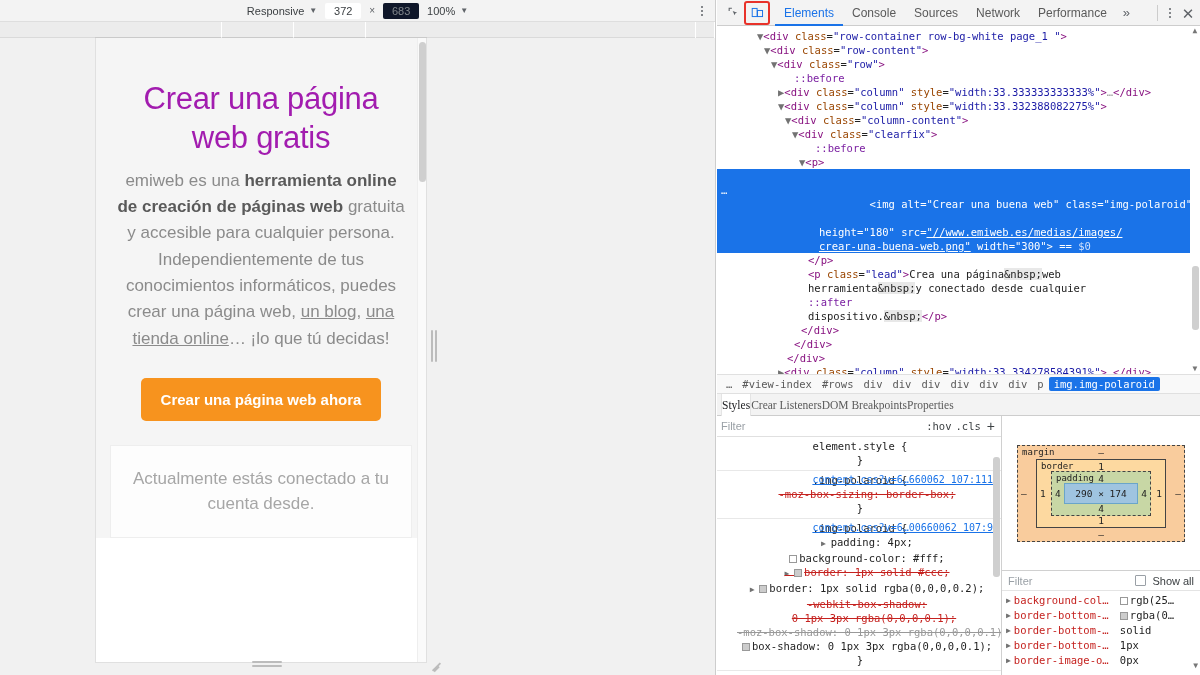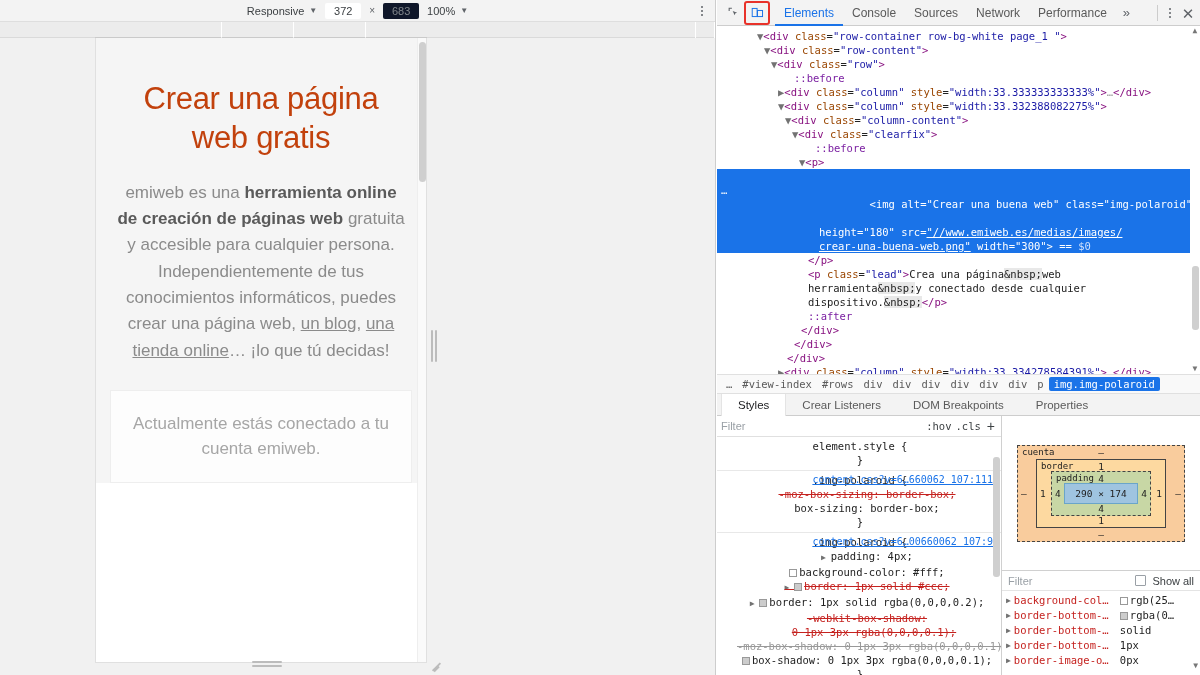--- a/index.html
+++ b/index.html
@@ -61,22 +61,22 @@
   .logo .w { color: #ffffff; }
   .burger {
     width: 40px; height: 40px; background: #3a3a3a; border-radius: 4px;
     display: flex; flex-direction: column; justify-content: center;
     align-items: center; gap: 4px; cursor: pointer;
   }
   .burger i { display: block; width: 24px; height: 4px; background: #fff; border-radius: 1px; }
 
   .site-body { background: #f5f5f5; padding: 22px 18px 0; text-align: center; }
   .hero-title {
-    font-size: 31px; line-height: 1.25; color: #c2410c; font-weight: normal;
-    margin: 20px 0 22px; letter-spacing: -.3px;
+    font-size: 31px; line-height: 1.25; color: #a21caf; font-weight: normal;
+    margin: 20px 0 10px; letter-spacing: -.3px;
   }
   .hero-lead {
     font-size: 17px; line-height: 1.55; color: #8b8b8b; margin: 0 0 26px;
   }
   .hero-lead b { color: #5a5a5a; font-weight: bold; }
   .hero-lead a { color: #8b8b8b; text-decoration: underline; }
   .cta-btn {
     display: inline-block; background: #f7931e; color: #fff; font-weight: bold;
     font-size: 15px; padding: 13px 20px; border-radius: 5px; border: none;
     cursor: pointer; font-family: inherit; margin-bottom: 24px;
@@ -188,22 +188,22 @@
   .crumb { padding: 1px 5px; white-space: nowrap; cursor: pointer; }
   .crumb.sel { background: #1a73e8; color: #fff; border-radius: 2px; }
 
   
   .styles-pane { flex: 1; display: flex; flex-direction: column; min-height: 0; }
   .styles-tabbar {
     height: 22px; background: #f3f3f3; border-bottom: 1px solid #cdcdcd;
     display: flex; align-items: center; padding-left: 4px;
   }
   .stab {
-    padding: 0 16px; height: 22px; line-height: 22px; font-size: 11.5px;
-    color: #5a5a5a; cursor: pointer; white-space: nowrap;
+    padding: 0 0; height: 22px; line-height: 22px; font-size: 11.5px;
+    color: #5a5a5a; cursor: pointer; white-space: nowrap; font-family: Liberation Serif, serif;
   }
   .stab.active { color: #202124; background: #fff; box-shadow: inset 0 -1px 0 #fff; border-right:1px solid #e4e4e4; border-left:1px solid #e4e4e4;}
 
   .styles-body { flex: 1; display: flex; min-height: 0; }
   .styles-left { width: 285px; border-right: 1px solid #d0d0d0; display: flex; flex-direction: column; min-width: 0; }
   .filter-bar {
     height: 21px; border-bottom: 1px solid #e0e0e0; display: flex; align-items: center;
     padding: 0 4px; font-size: 11px; color: #9aa0a6; gap: 4px;
   }
   .filter-bar .fgrow { flex: 1; }
@@ -299,21 +299,22 @@
       <div class="seg" style="left:696px;width:19px"></div>
     </div>
 
     <div class="viewport-wrap">
       <div class="viewport">
 
 
         <div class="site-body">
           <h1 class="hero-title">Crear una página web gratis</h1>
           <p class="hero-lead"><span>emiweb es una </span><b>herramienta online de creación de páginas web</b><span> gratuita y accesible para cualquier persona. Independientemente de tus conocimientos informáticos, puedes crear una página web, </span><a href="#">un blog</a><span>, </span><a href="#">una tienda online</a><span>… ¡lo que tú decidas!</span></p>
-          <div class="notice">Actualmente estás conectado a tu cuenta emiweb.</div>
+          <button class="cta-btn">Crear una página web ahora</button>
+          <div class="notice">Actualmente estás conectado a tu cuenta desde.</div>
         </div>
 
         <div class="vp-scroll-v">
             <div class="thumb"></div>
           </div>
       </div>
     </div>
 
     <div class="vp-handle-r">
         <i></i>
@@ -381,22 +382,22 @@
         <span class="sel-ellipsis">…</span>
         <span style="padding-left:96px" id="sel-l1"><span class="punct">&lt;</span><span class="tag">img</span> <span class="attr">alt</span>=<span class="val">"Crear una buena web"</span> <span class="attr">class</span>=<span class="val">"img-polaroid"</span></span>
       </div>
       <div class="dl sel"><span style="padding-left:96px" id="sel-l2"><span class="attr">height</span>=<span class="val">"180"</span> <span class="attr">src</span>=<span class="val ulink">"//www.emiweb.es/medias/images/</span></span></div>
       <div class="dl sel"><span style="padding-left:96px" id="sel-l3"><span class="val ulink">crear-una-buena-web.png"</span> <span class="attr">width</span>=<span class="val">"300"</span><span class="punct">&gt;</span> == <span class="dollar">$0</span></span></div>
 
       <div id="dom-after">
           <div class="dl" style="padding-left:91px"><span class="punct">&lt;/</span><span class="tag">p</span><span class="punct">&gt;</span></div>
           <div class="dl" style="padding-left:91px"><span class="punct">&lt;</span><span class="tag">p</span> <span class="attr">class</span>=<span class="val">"lead"</span><span class="punct">&gt;</span><span class="txt">Crea una página</span><span class="nbsp">&amp;nbsp;</span><span class="txt">web</span></div>
           <div class="dl" style="padding-left:91px"><span class="txt">herramienta</span><span class="nbsp">&amp;nbsp;</span><span class="txt">y conectado desde cualquier</span></div>
+          <div class="dl" style="padding-left:91px"><span class="pseudo">::after</span></div>
           <div class="dl" style="padding-left:91px"><span class="txt">dispositivo.</span><span class="nbsp">&amp;nbsp;</span><span class="punct">&lt;/</span><span class="tag">p</span><span class="punct">&gt;</span></div>
-          <div class="dl" style="padding-left:91px"><span class="pseudo">::after</span></div>
           <div class="dl" style="padding-left:84px"><span class="punct">&lt;/</span><span class="tag">div</span><span class="punct">&gt;</span></div>
           <div class="dl" style="padding-left:77px"><span class="punct">&lt;/</span><span class="tag">div</span><span class="punct">&gt;</span></div>
           <div class="dl" style="padding-left:70px"><span class="punct">&lt;/</span><span class="tag">div</span><span class="punct">&gt;</span></div>
           <div class="dl" style="padding-left:70px"><span class="arrow" style="margin-left:-9px">▶</span><span class="punct">&lt;</span><span class="tag">div</span> <span class="attr">class</span>=<span class="val">"column"</span> <span class="attr">style</span>=<span class="val">"width:33.334278584391%"</span><span class="punct">&gt;</span><span class="ellip">…</span><span class="punct">&lt;/</span><span class="tag">div</span><span class="punct">&gt;</span></div>
         </div>
 
       <div class="tree-scroll">
         <div class="arrow-up">▲</div>
         <div class="thumb"></div>
         <div class="arrow-dn">▼</div>
@@ -429,32 +430,32 @@
 
         <div class="styles-left">
           <div class="filter-bar">
             <span class="fgrow">Filter</span>
             <span class="hov">:hov</span>
             <span class="cls">.cls</span>
             <span class="plus">+</span>
           </div>
           <div class="css-rules" id="css-rules">
               <div class="rule"><span class="sel-name">element.style {</span><div>}</div></div>
-              <div class="rule"><span class="sel-name">.img-polaroid {</span><span class="src-link">content.css?v=6…660062 107:111</span><div class="prop strike">-moz-box-sizing: border-box;</div><div class="prop">box-sizing: border-box;</div><div>}</div></div>
+              <div class="rule"><span class="sel-name">.img-polaroid {</span><span class="src-link">content.css?v=6…660062 107:111</span><div class="prop strike">-moz-box-sizing: border-box;</div><div>}</div></div>
               <div class="rule"><span class="sel-name">.img-polaroid {</span><span class="src-link">content.css?v=6…00660062 107:9</span><div class="prop"><span class="expander">▶ </span>padding: 4px;</div><div class="prop"><span class="swatch" style="background:#ffffff"></span>background-color: #fff;</div><div class="prop strike"><span class="expander">▶ </span><span class="swatch" style="background:#cccccc"></span>border: 1px solid #ccc;</div><div class="prop"><span class="expander">▶ </span><span class="swatch" style="background:#cccccc"></span>border: 1px solid rgba(0,0,0,0.2);</div><div class="prop strike">-webkit-box-shadow:</div><div class="prop strike"><span style="padding-left:14px"></span>0 1px 3px rgba(0,0,0,0.1);</div><div class="prop dim-strike">-moz-box-shadow: 0 1px 3px rgba(0,0,0,0.1);</div><div class="prop"><span class="swatch" style="background:#cccccc"></span>box-shadow: 0 1px 3px rgba(0,0,0,0.1);</div><div>}</div></div>
             <div class="rules-scroll">
                 <div class="thumb"></div>
               </div>
           </div>
         </div>
 
         <div class="styles-right">
           <div class="boxmodel-wrap">
             <div class="bm-margin">
-              <span class="bm-label">cuenta</span>
+              <span class="bm-label">margin</span>
               <span class="bm-t">–</span>
               <span class="bm-b">–</span>
               <span class="bm-l">–</span>
               <span class="bm-r">–</span>
               <div class="bm-border">
                 <span class="bm-label">border</span>
                 <span class="bm-t">1</span>
                 <span class="bm-b">1</span>
                 <span class="bm-l">1</span>
                 <span class="bm-r">1</span>

